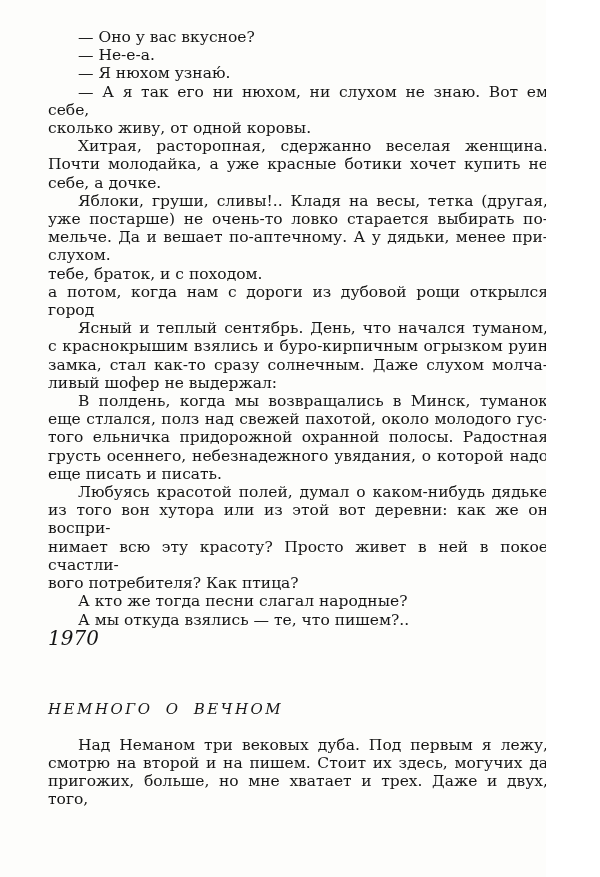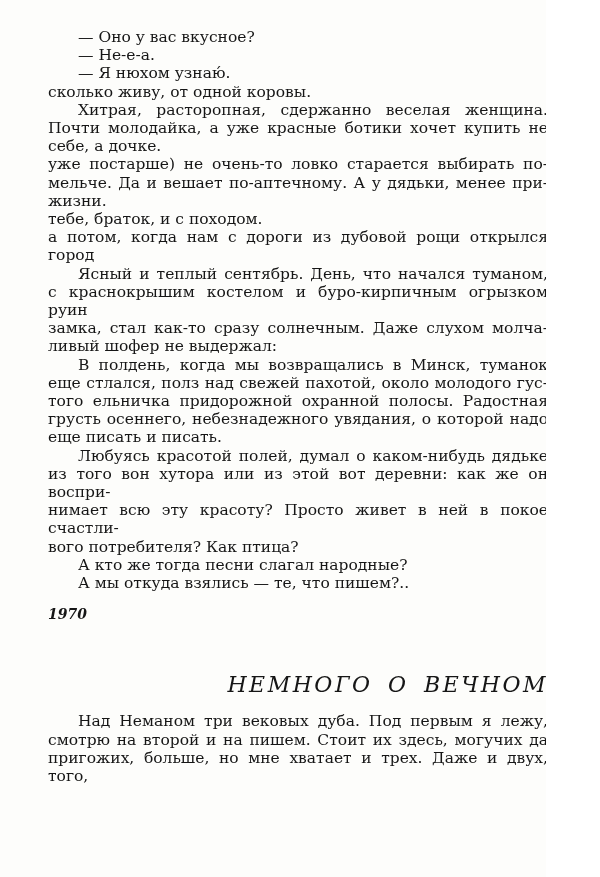--- a/index.html
+++ b/index.html
@@ -23,33 +23,32 @@
   .line {
     font-size: 15.5px;
     line-height: 18.2px;
     text-align: justify;
     text-align-last: justify;
     text-justify: inter-word;
   }
   .line.indent { text-indent: 30px; }
   .line.para-end { text-align-last: left; }
   .date {
-    margin-top: 13px;
     font-style: italic;
-    font-weight: 700;
-    font-size: 14px;
+    font-weight: 400;
+    font-size: 20px;
     line-height: 18px;
   }
   .heading {
     margin: 51px 0 0 0;
     font-style: italic;
     font-weight: 400;
-    font-size: 22px;
+    font-size: 15px;
     line-height: 22px;
-    text-align: right;
+    text-align: left;
     letter-spacing: 2.5px;
     word-spacing: 6px;
   }
   #part2 { margin-top: 16px; }
 </style>
 </head>
 <body>
 
 <div class="page" style="background: rgb(253, 253, 251); color: rgb(22, 22, 22);">
   <div class="text-column">
@@ -57,39 +56,41 @@
         <div class="paragraph">
           <div class="line indent para-end">— Оно у вас вкусное?</div>
         </div>
         <div class="paragraph">
           <div class="line indent para-end">— Не-е-а.</div>
         </div>
         <div class="paragraph">
           <div class="line indent para-end">— Я нюхом узнаю́.</div>
         </div>
         <div class="paragraph">
+          <div class="line indent">— А я так его ни нюхом, ни слухом не знаю. Вот ем себе,</div>
           <div class="line para-end">сколько живу, от одной коровы.</div>
         </div>
         <div class="paragraph">
           <div class="line indent">Хитрая, расторопная, сдержанно веселая женщина.</div>
           <div class="line">Почти молодайка, а уже красные ботики хочет купить не</div>
           <div class="line para-end">себе, а дочке.</div>
         </div>
         <div class="paragraph">
+          <div class="line indent">Яблоки, груши, сливы!.. Кладя на весы, тетка (другая,</div>
           <div class="line">уже постарше) не очень-то ловко старается выбирать по-</div>
           <div class="line">мельче. Да и вешает по-аптечному. А у дядьки, менее при-</div>
-          <div class="line para-end">жизни.</div>
+          <div class="line para-end">слухом.</div>
         </div>
         <div class="paragraph">
           <div class="line para-end">тебе, браток, и с походом.</div>
         </div>
         <div class="paragraph">
           <div class="line">а потом, когда нам с дороги из дубовой рощи открылся город</div>
           <div class="line indent">Ясный и теплый сентябрь. День, что начался туманом,</div>
-          <div class="line">с краснокрышим костелом и буро-кирпичным огрызком руин</div>
+          <div class="line">с краснокрышим взялись и буро-кирпичным огрызком руин</div>
           <div class="line">замка, стал как-то сразу солнечным. Даже слухом молча-</div>
           <div class="line para-end">ливый шофер не выдержал:</div>
         </div>
         <div class="paragraph">
           <div class="line indent">В полдень, когда мы возвращались в Минск, туманок</div>
           <div class="line">еще стлался, полз над свежей пахотой, около молодого гус-</div>
           <div class="line">того ельничка придорожной охранной полосы. Радостная</div>
           <div class="line">грусть осеннего, небезнадежного увядания, о которой надо</div>
           <div class="line para-end">еще писать и писать.</div>
         </div>

